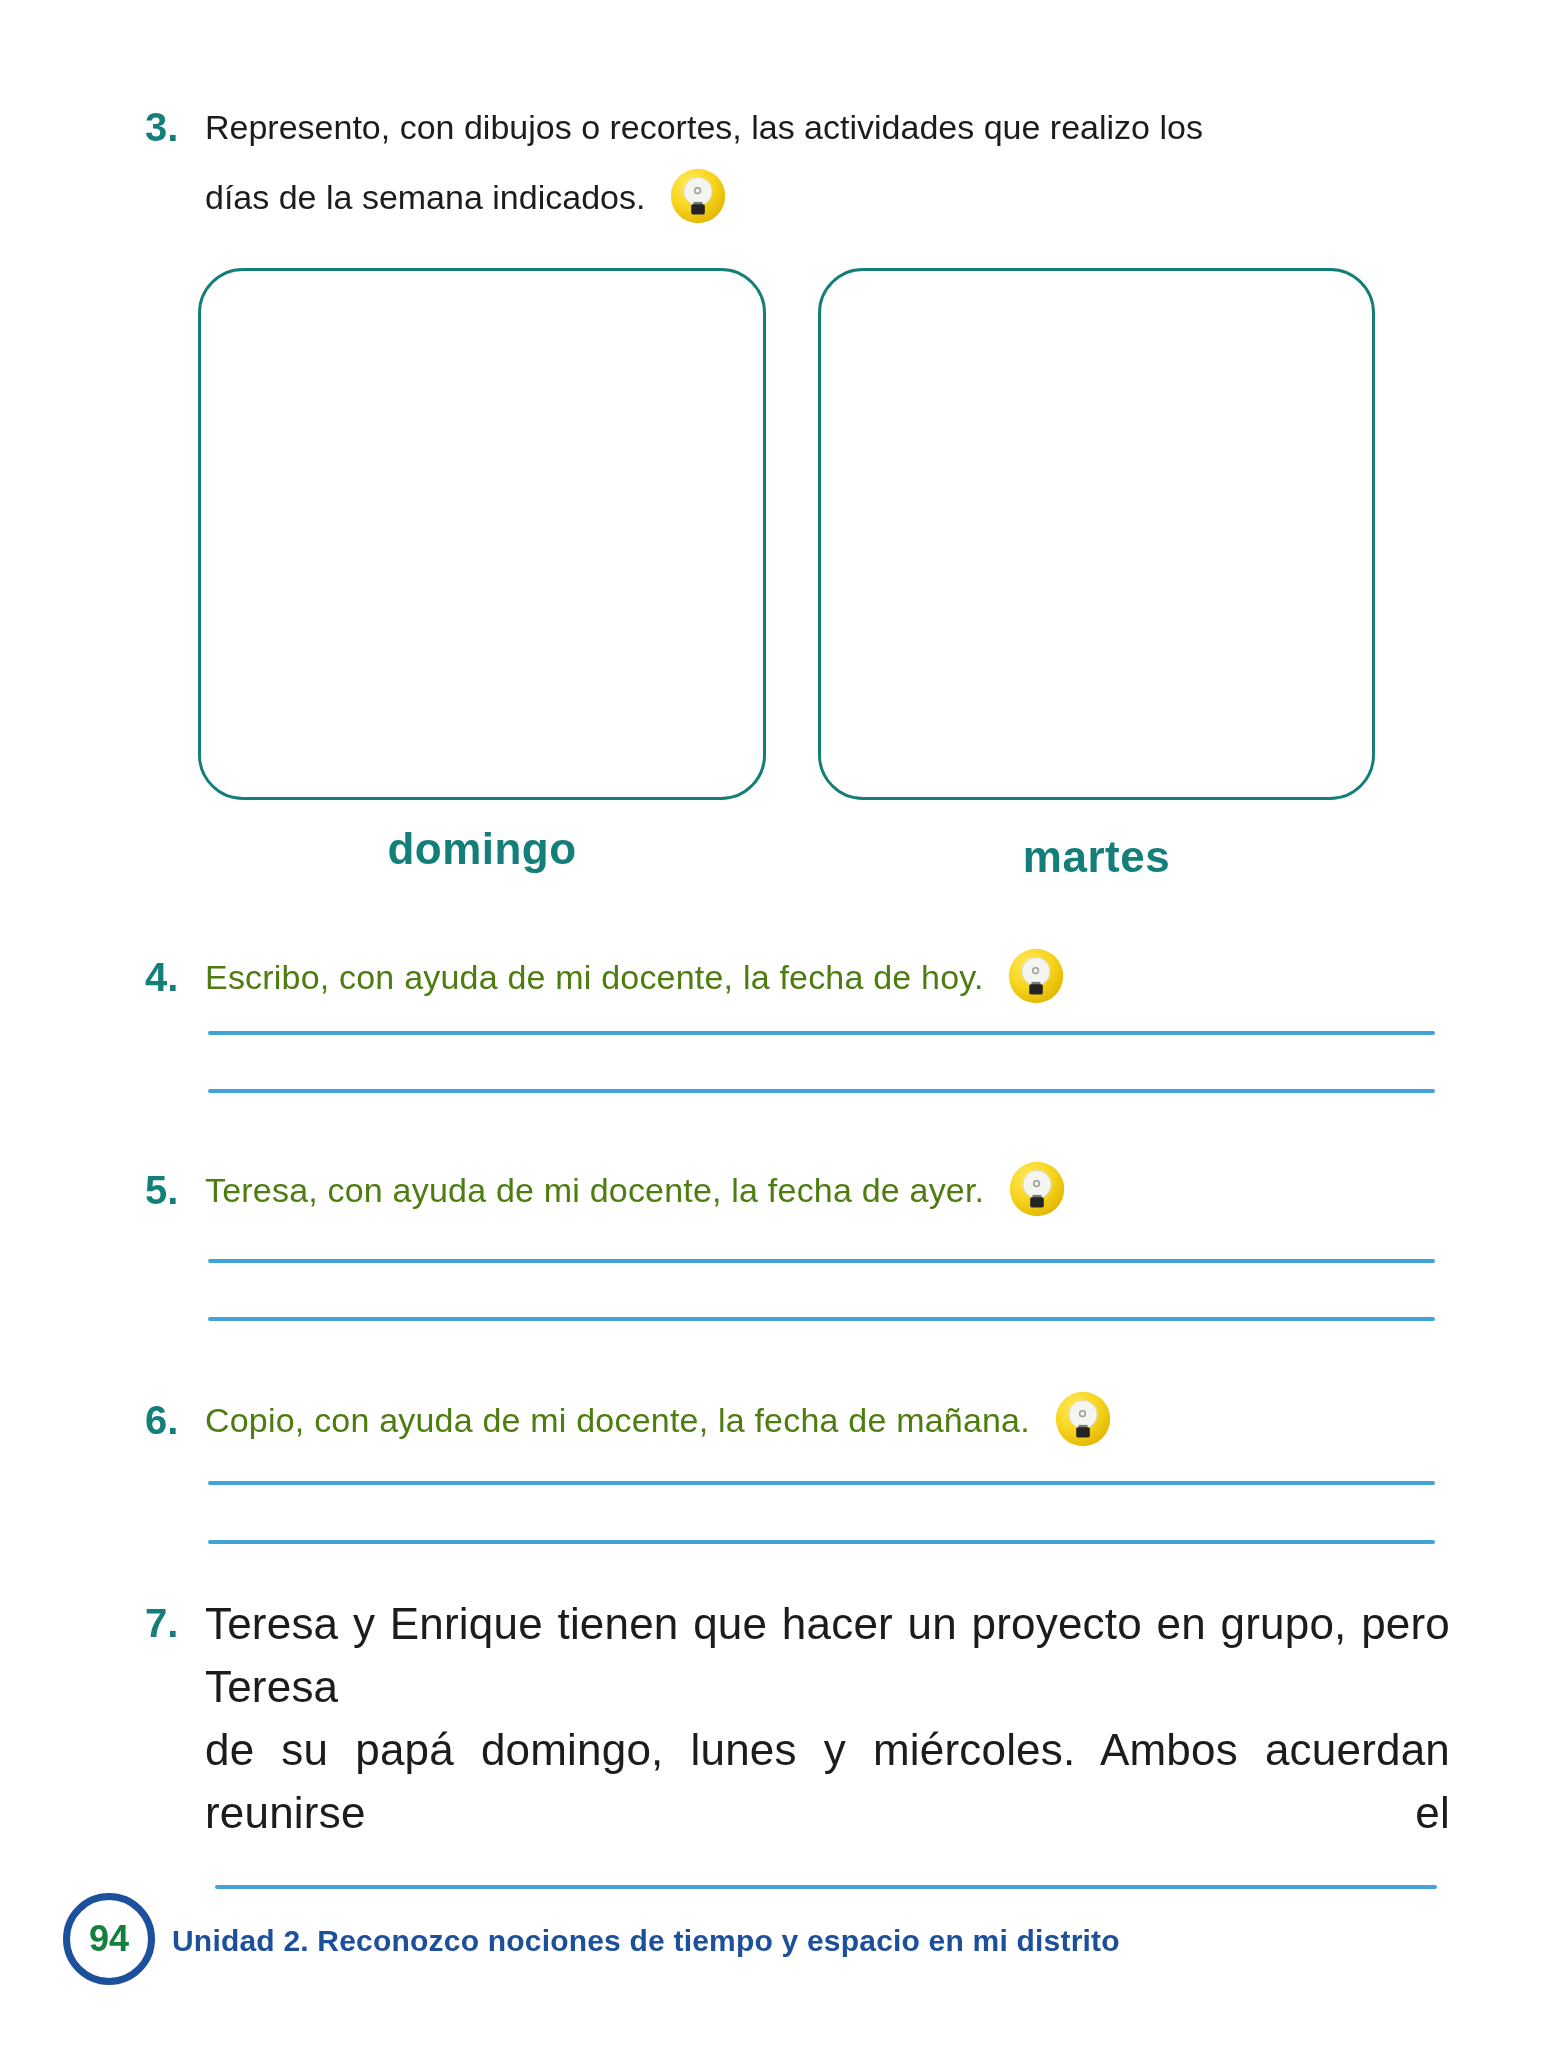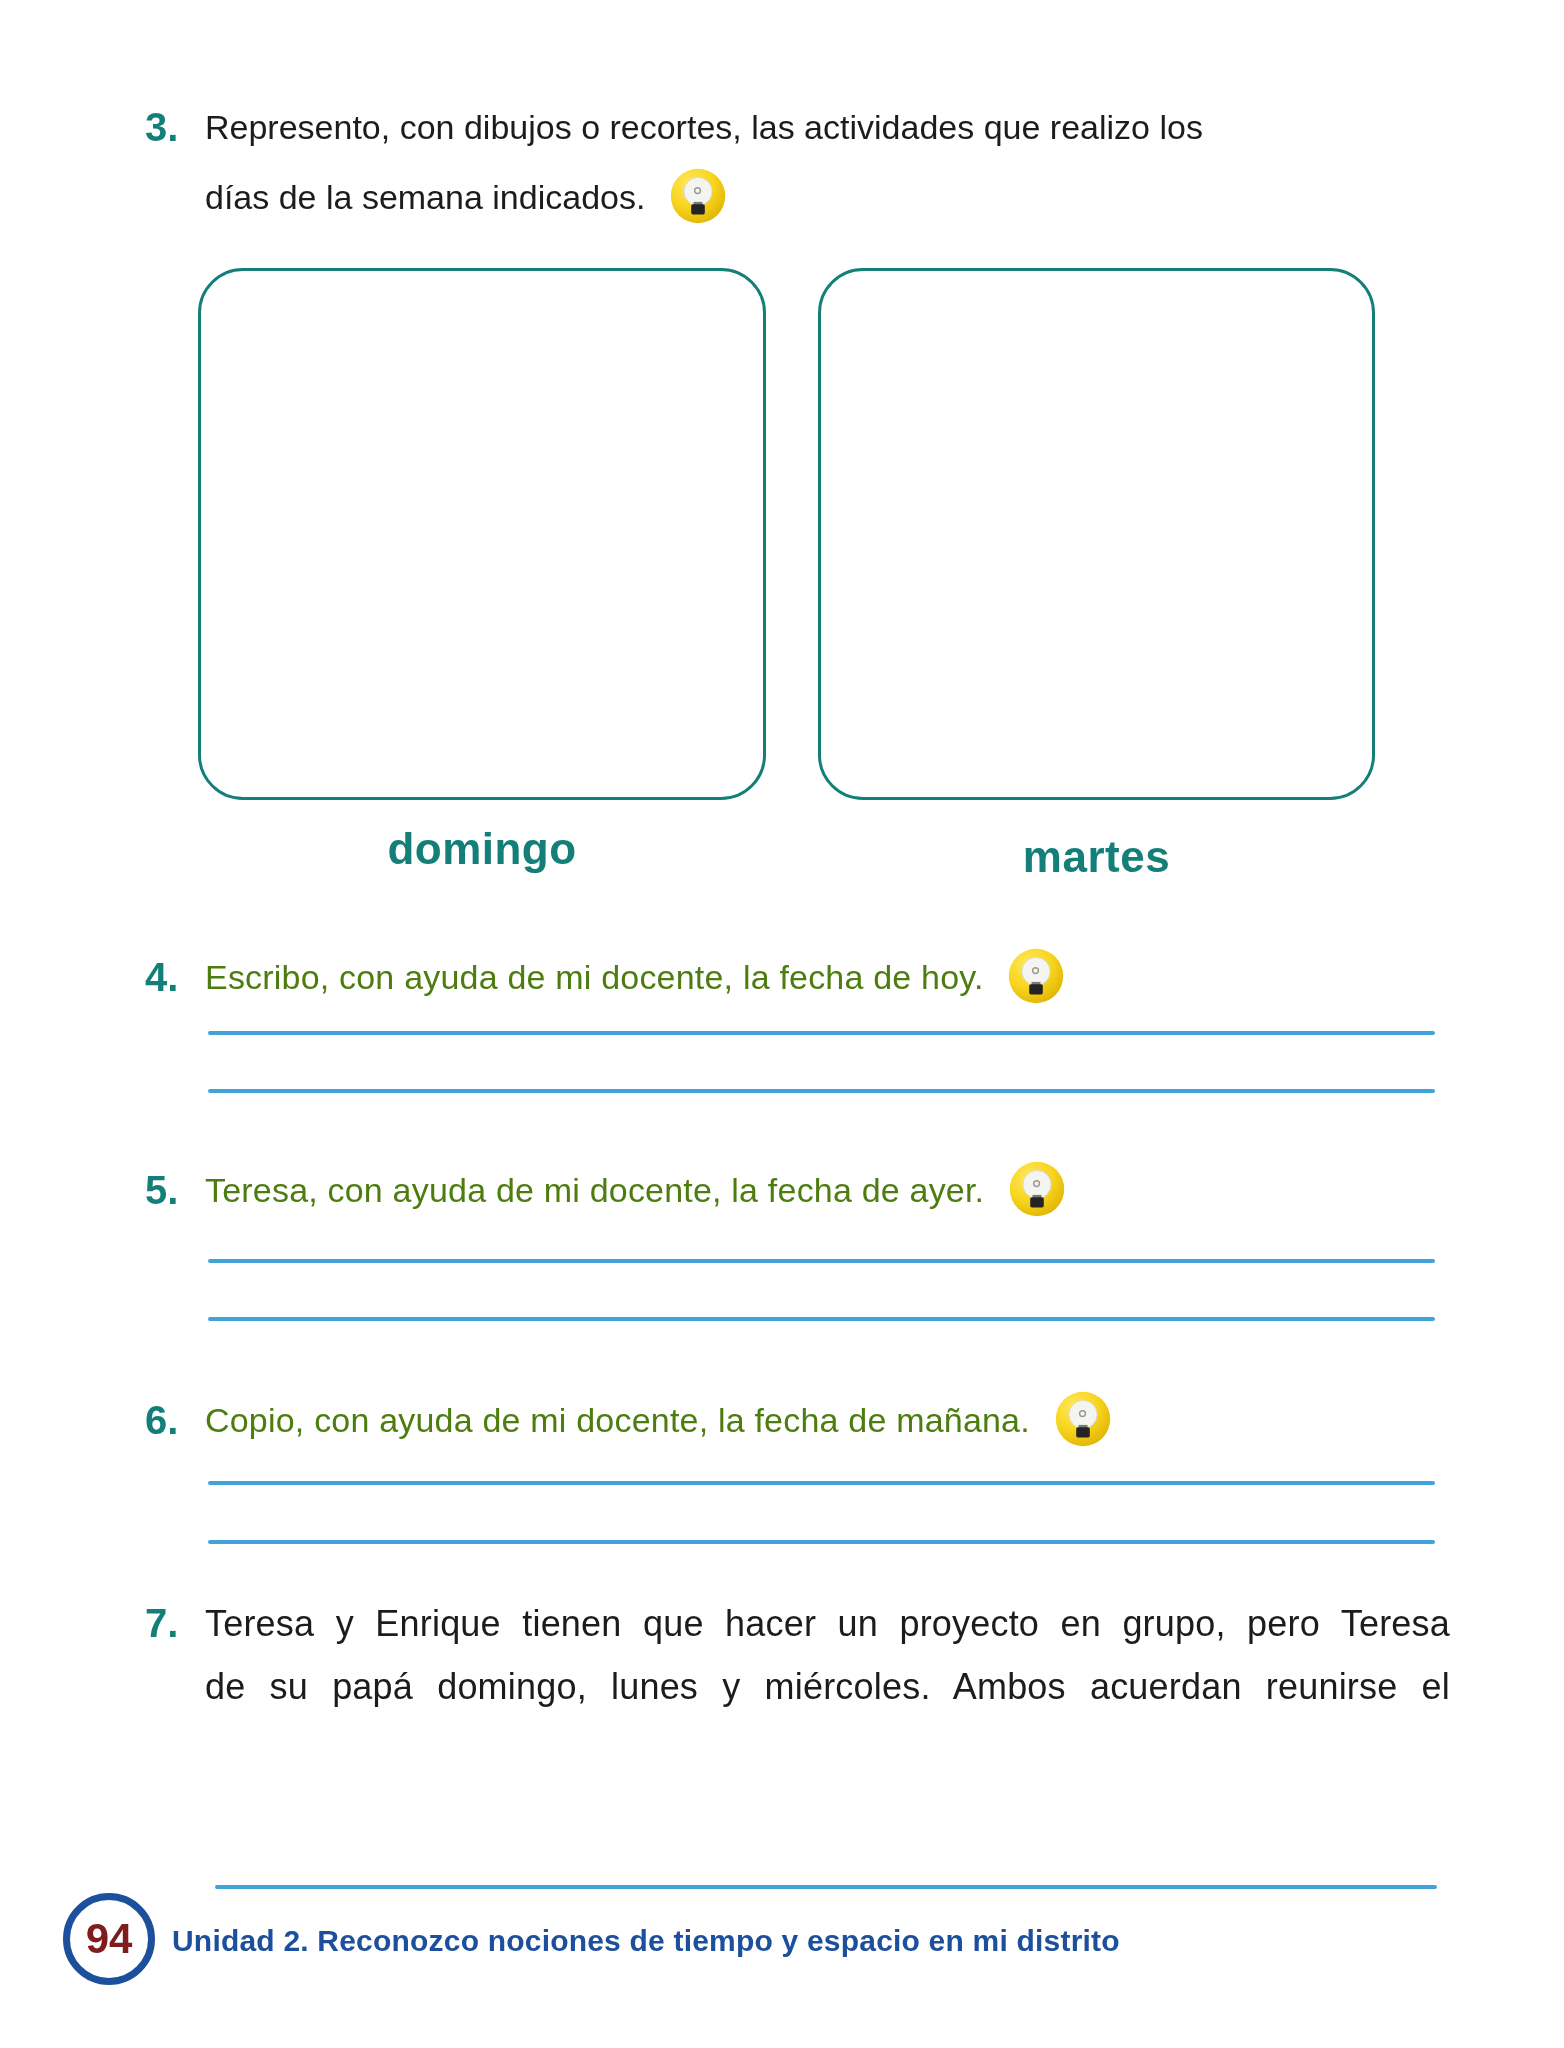--- a/index.html
+++ b/index.html
@@ -34,21 +34,21 @@
     line-height: 70px;
     color: #4d7c0f;
     letter-spacing: 0.2px;
     white-space: nowrap;
   }
   .item-line { font-size: 34px; line-height: 70px; white-space: nowrap; }
 
   
   .item7 .item-number { line-height: 63px; }
   .p7-line {
-    font-size: 36px;
+    font-size: 44px;
     line-height: 63px;
     letter-spacing: 0.2px;
     width: 1245px;
     text-align: justify;
     text-align-last: justify;
   }
   .p7-line.last {
     text-align: left;
     text-align-last: left;
     white-space: nowrap;
@@ -103,23 +103,23 @@
     left: 63px;
     top: 1893px;
     width: 92px;
     height: 92px;
     border: 7px solid #1c4f9c;
     border-radius: 50%;
     box-sizing: border-box;
     display: flex;
     align-items: center;
     justify-content: center;
-    font-size: 42px;
-    font-weight: bold;
-    color: #7f1d1d;
+    font-size: 36px;
+    font-weight: bold;
+    color: #15803d;
     background: #ffffff;
   }
   .footer-text {
     position: absolute;
     left: 172px;
     top: 1924px;
     font-size: 30px;
     font-weight: bold;
     color: #1c4f9c;
     letter-spacing: 0.2px;

